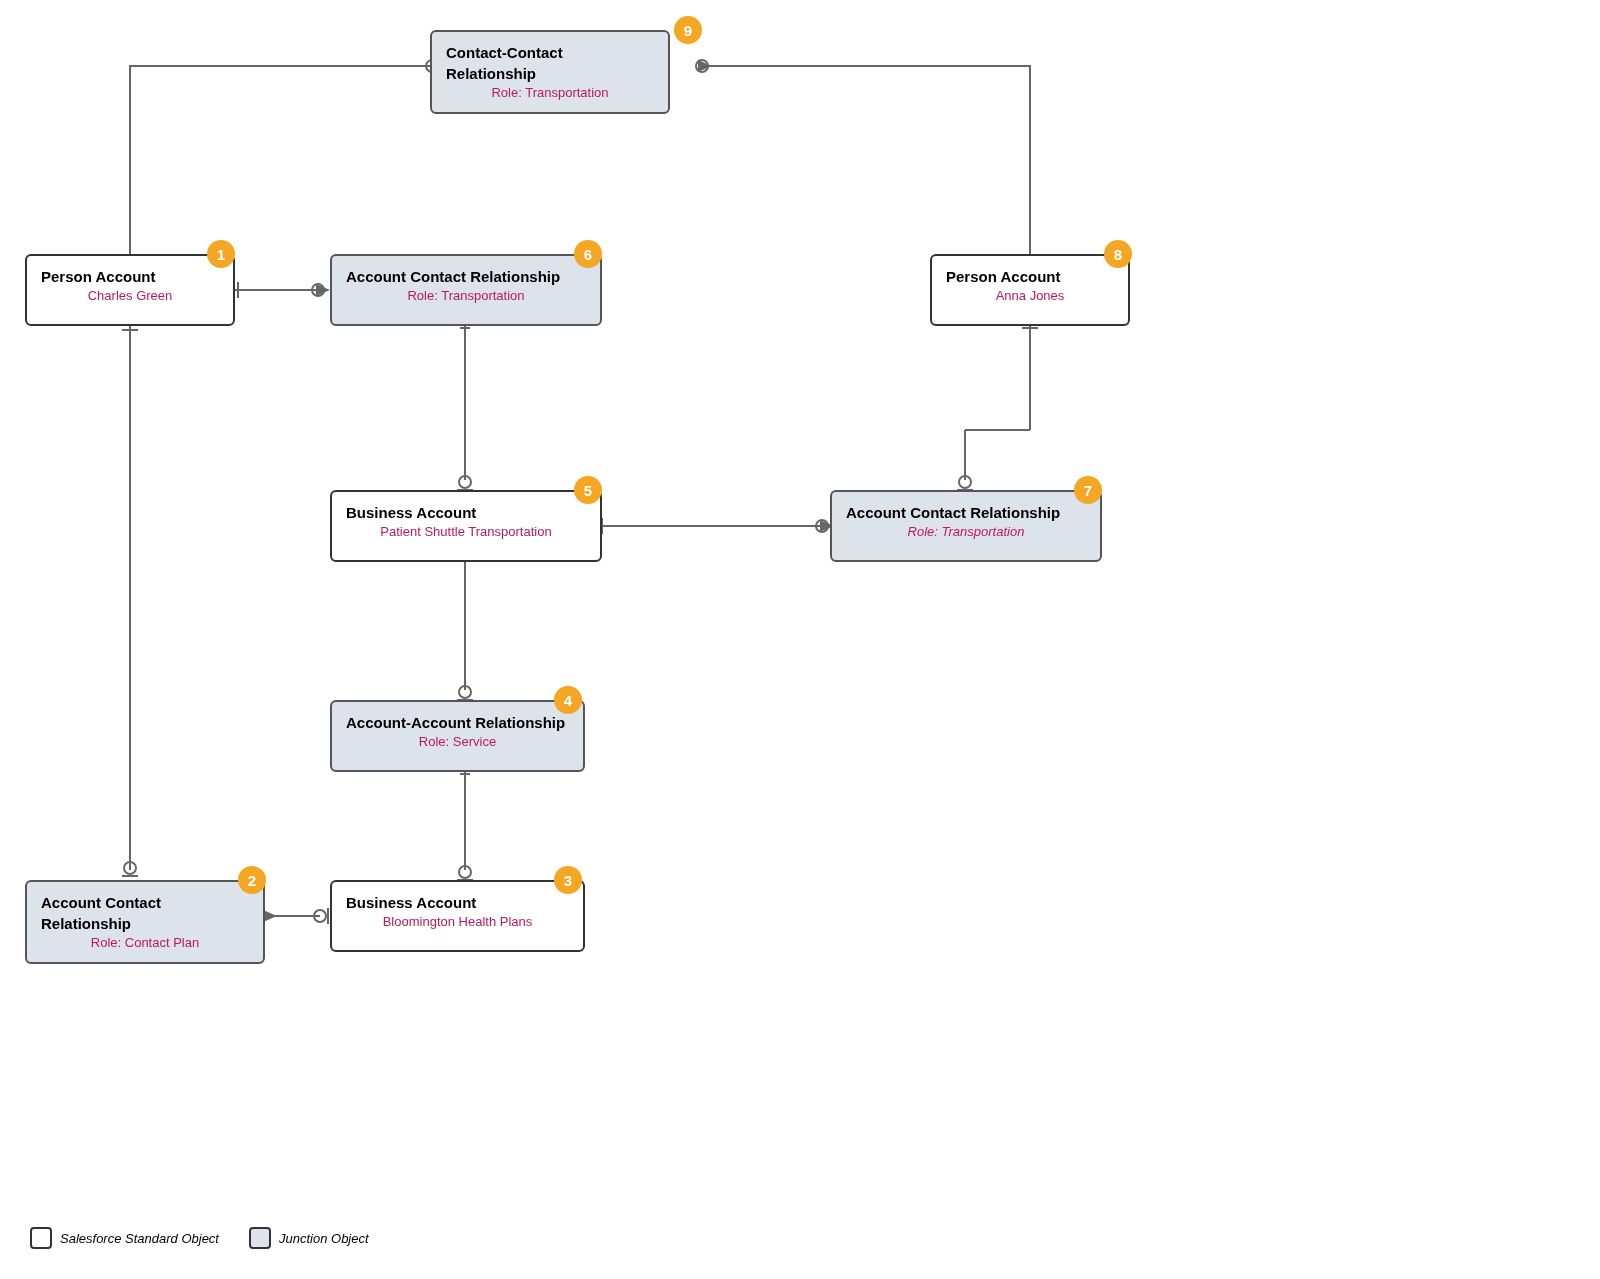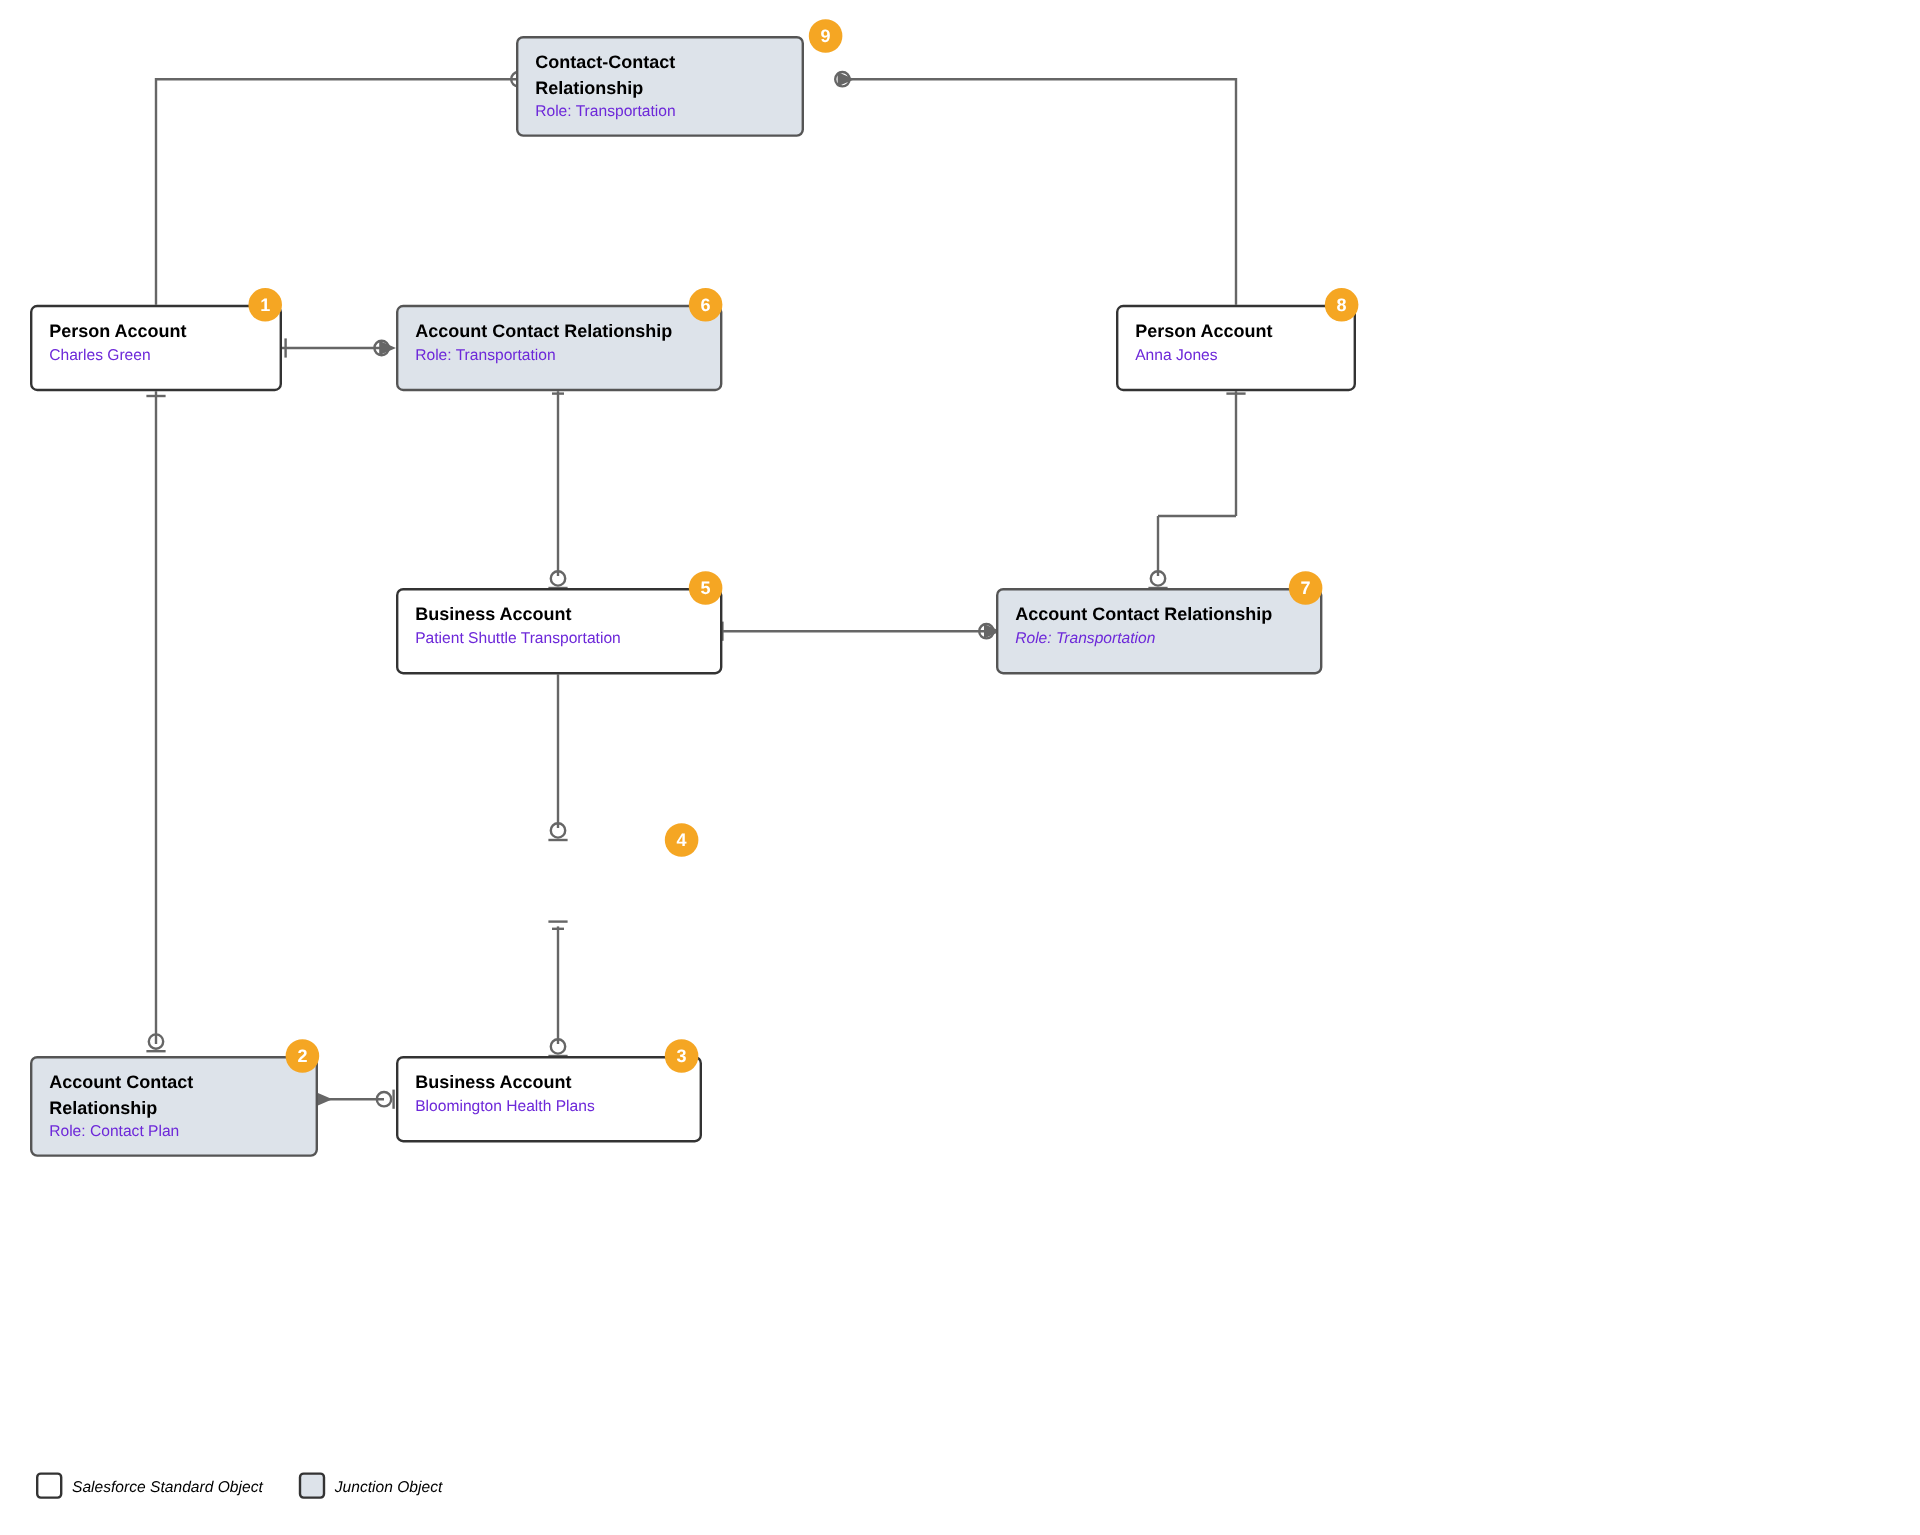--- a/index.html
+++ b/index.html
@@ -40,21 +40,22 @@
 
     .node-title {
       font-weight: bold;
       font-size: 15px;
       display: block;
     }
 
     .node-subtitle {
       font-size: 13px;
       display: block;
-      color: #6d28d9;
+      color: #be185d;
+      text-align: center;
     }
 
     .node-subtitle-italic {
       font-style: italic;
     }
 
     
     .badge {
       position: absolute;
       width: 28px;
@@ -232,20 +233,24 @@
     <span class="node-subtitle">Role: Contact Plan</span>
   </div>
   <div class="badge" style="left:238px; top:866px;">2</div>
 
   <div class="node node-white" style="left:330px; top:880px; width:255px; min-height:72px;">
     <span class="node-title">Business Account</span>
     <span class="node-subtitle">Bloomington Health Plans</span>
   </div>
   <div class="badge" style="left:554px; top:866px;">3</div>
 
+  <div class="node node-gray" style="left:330px; top:700px; width:255px; min-height:72px;">
+    <span class="node-title">Account-Account Relationship</span>
+    <span class="node-subtitle">Role: Service</span>
+  </div>
   <div class="badge" style="left:554px; top:686px;">4</div>
 
   <div class="node node-white" style="left:330px; top:490px; width:272px; min-height:72px;">
     <span class="node-title">Business Account</span>
     <span class="node-subtitle">Patient Shuttle Transportation</span>
   </div>
   <div class="badge" style="left:574px; top:476px;">5</div>
 
   <div class="node node-gray" style="left:330px; top:254px; width:272px; min-height:72px;">
     <span class="node-title">Account Contact Relationship</span>

